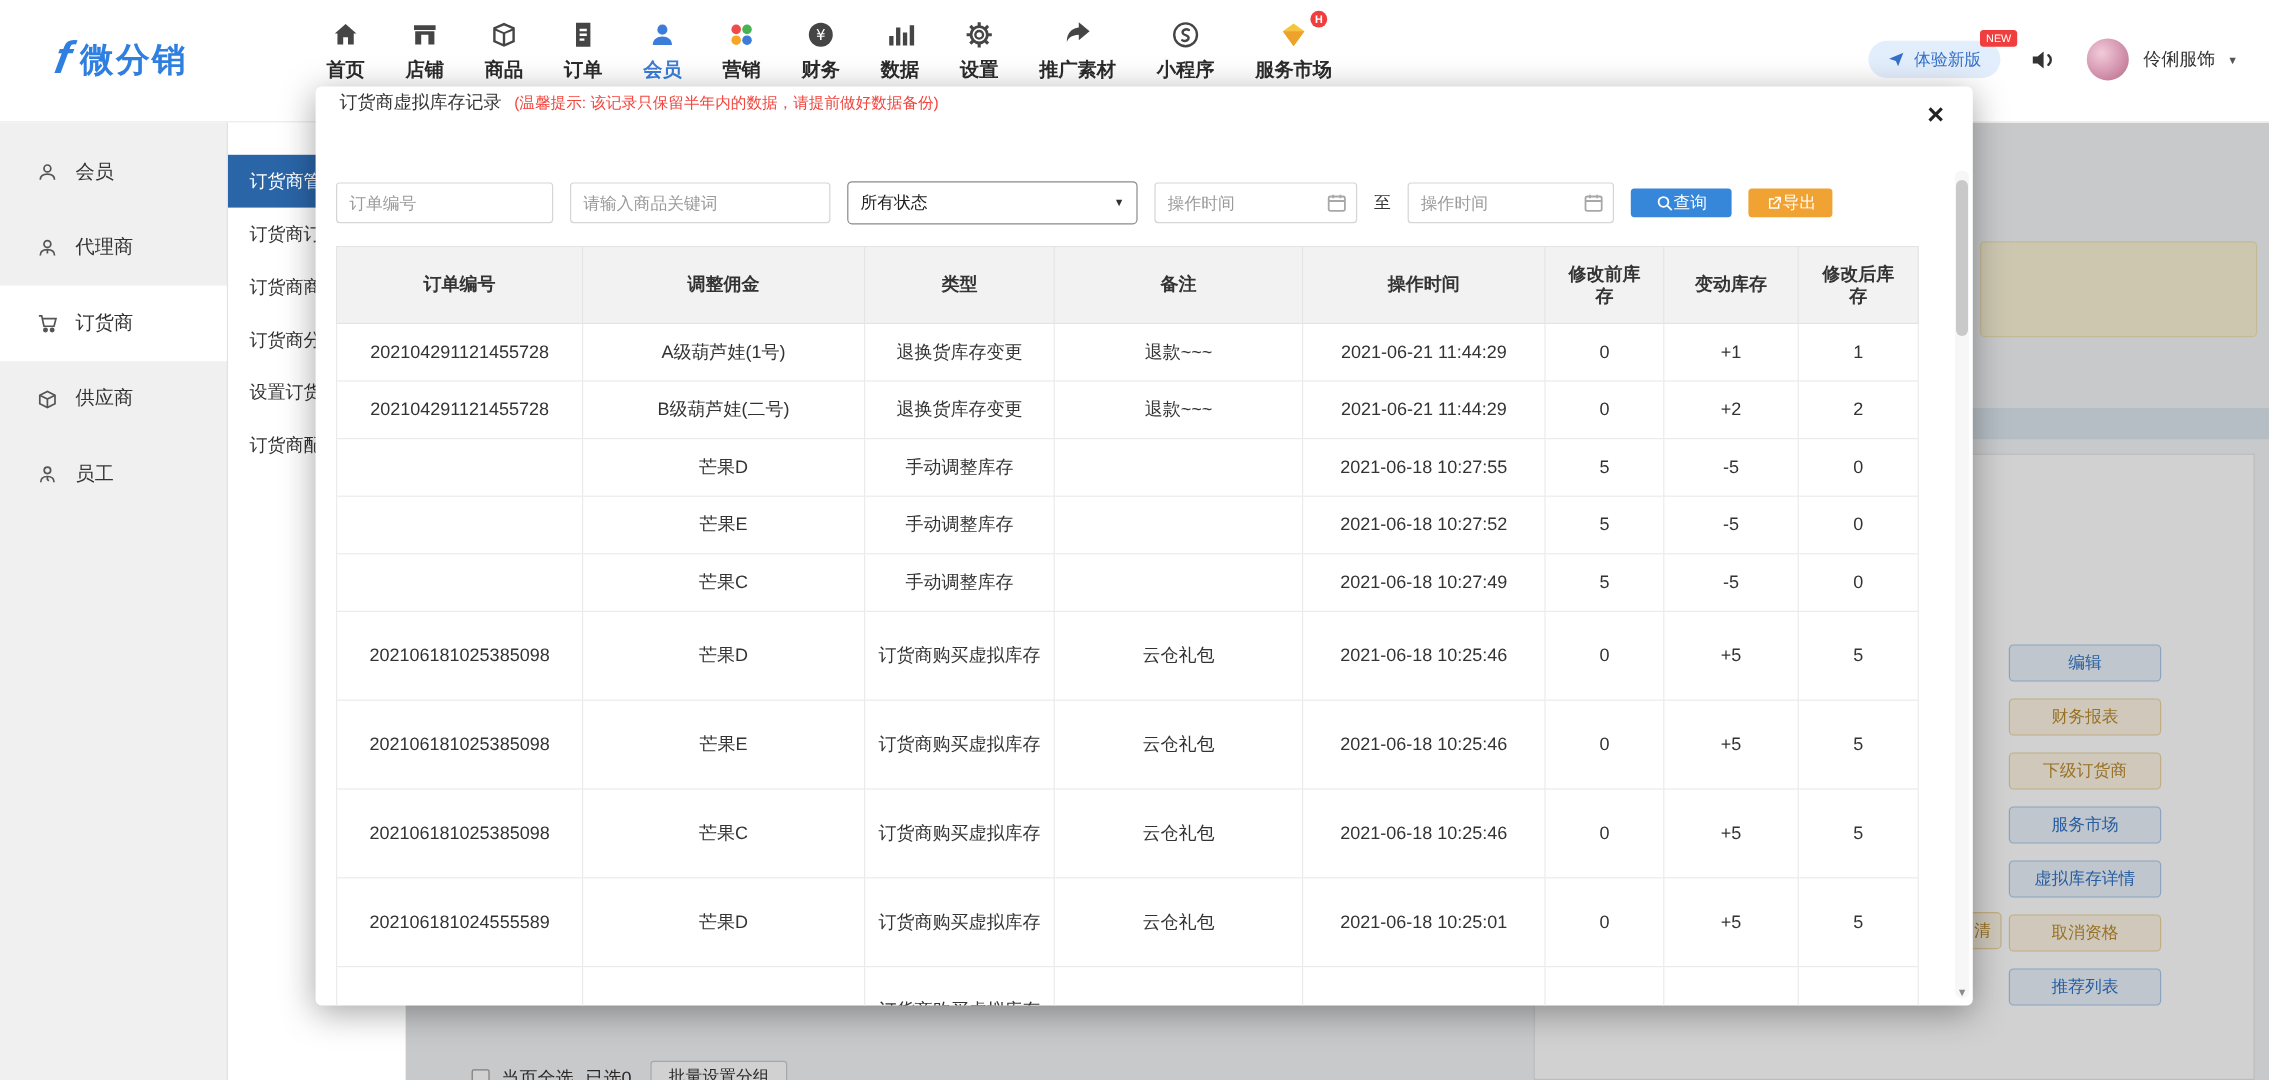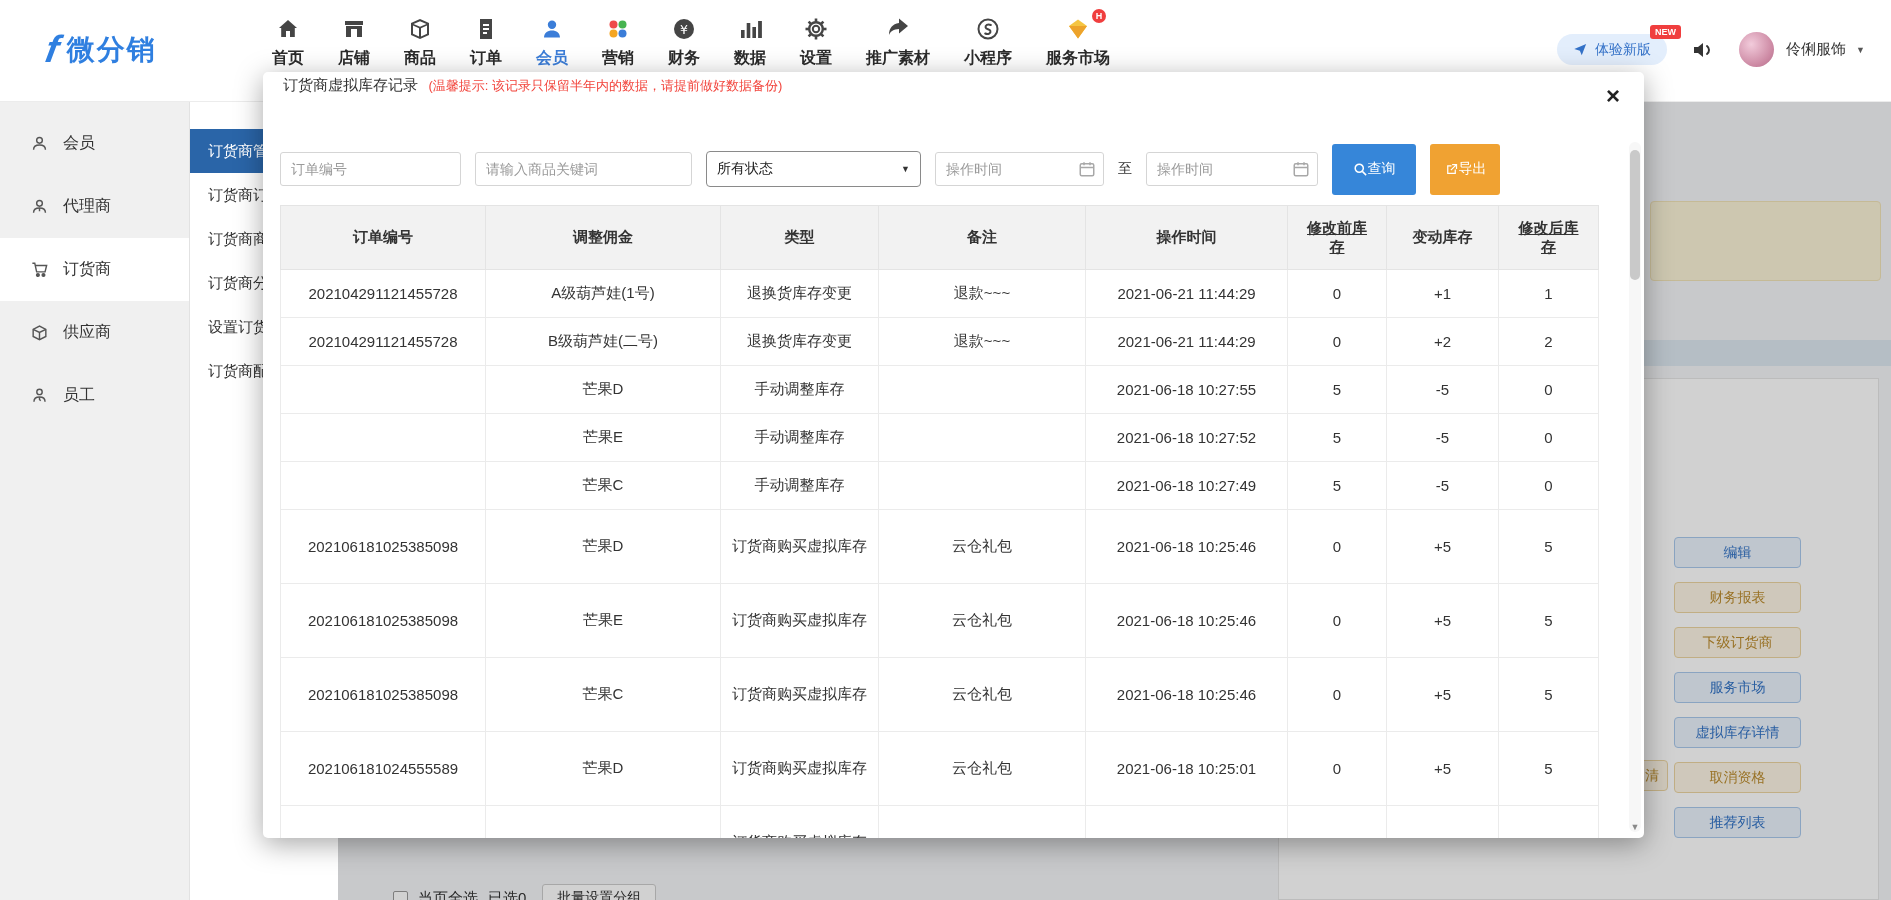--- a/index.html
+++ b/index.html
@@ -13,21 +13,21 @@
   .logo-text { font-size:28px; font-weight:bold; color:#2f7fe0; letter-spacing:2px; }
   .top-nav { position:absolute; left:272px; top:16px; display:flex; gap:34px; }
   .nav-item { position:relative; display:flex; flex-direction:column; align-items:center; gap:6px; cursor:pointer; }
   .nav-icn { height:26px; display:flex; align-items:center; color:#454545; }
   .nav-label { font-size:16px; font-weight:bold; color:#2b2b2b; white-space:nowrap; }
   .nav-item.active .nav-label { color:#3b7dd8; }
   .nav-item.active .nav-icn { color:#3b7dd8; }
   .h-badge { position:absolute; top:-7px; right:4px; background:#f03e3e; color:#fff; font-size:9px; width:14px; height:14px; line-height:14px; border-radius:50%; text-align:center; font-weight:bold; }
   .header-right { position:absolute; right:26px; top:32px; display:flex; align-items:center; gap:24px; }
   .try-new { position:relative; background:#e3eefc; color:#3472c8; border-radius:16px; height:31px; display:flex; align-items:center; gap:7px; padding:0 16px; font-size:14px; cursor:pointer; }
-  .new-badge { position:absolute; top:-9px; right:-14px; background:#f03e3e; color:#fff; font-size:9px; padding:2px 5px; border-radius:3px; font-weight:bold; }
+  .new-badge { position:absolute; top:-9px; right:-14px; background:#f03e3e; color:#fff; font-size:9px; padding:2px 5px; border-radius:3px; font-weight:normal; }
   .speaker { color:#333; display:flex; cursor:pointer; }
   .avatar { width:35px; height:35px; border-radius:50%; background:radial-gradient(circle at 35% 35%, #f2cbdb, #cd8aa4 65%, #b06b88); cursor:pointer; flex:none; }
   .account { font-size:15px; color:#333; cursor:pointer; margin-left:-12px; white-space:nowrap; }
   .caret2 { font-size:9px; color:#555; cursor:pointer; margin-left:-14px; }
 
   
   .sidebar { position:absolute; left:0; top:102px; width:190px; bottom:0; background:#f0f0f0; border-right:1px solid #e2e2e2; padding-top:10px; z-index:6; }
   .side-item { height:63px; display:flex; align-items:center; gap:14px; padding-left:30px; font-size:16px; color:#333; cursor:pointer; }
   .side-item .s-icn { color:#555; display:flex; }
   .side-item.active { background:#fff; }
@@ -58,35 +58,35 @@
   
   .modal { position:absolute; left:263px; top:72px; width:1381px; height:766px; background:#fff; border-radius:5px; box-shadow:0 6px 28px rgba(0,0,0,0.35); z-index:40; overflow:hidden; }
   .modal-head { padding:4px 20px 0; height:56px; }
   .modal-title { font-size:15px; color:#333; }
   .modal-hint { font-size:13px; color:#f2453d; margin-left:6px; }
   .modal-close { position:absolute; top:12px; right:24px; font-size:24px; font-weight:bold; color:#222; cursor:pointer; line-height:1; }
   .filters { margin:23px 17px 18px; height:36px; display:flex; align-items:center; gap:14px; }
   .f-input { height:34px; border:1px solid #d5d5d5; border-radius:3px; padding:0 10px; font-size:14px; color:#333; font-family:inherit; outline:none; }
   .f-input::placeholder { color:#9a9a9a; }
   .w1 { width:181px; } .w2 { width:217px; }
-  .f-select { width:215px; height:36px; border:1px solid #8a8a8a; border-radius:4px; display:flex; align-items:center; justify-content:space-between; padding:0 10px; font-size:14px; color:#222; cursor:pointer; background:#fff; }
+  .f-select { width:242px; height:36px; border:1px solid #8a8a8a; border-radius:4px; display:flex; align-items:center; justify-content:space-between; padding:0 10px; font-size:14px; color:#222; cursor:pointer; background:#fff; }
   .f-caret { font-size:9px; color:#333; }
   .f-date { position:relative; }
   .fd1 { width:169px; } .fd2 { width:172px; }
   .f-date .f-input { width:100%; padding-right:32px; }
   .cal-icn { position:absolute; right:8px; top:8px; color:#a8a8a8; display:flex; pointer-events:none; }
   .to-label { font-size:14px; color:#333; }
-  .btn { height:51px; border:none; border-radius:3px; color:#fff; font-size:14px; display:inline-flex; align-items:center; justify-content:center; gap:0; cursor:pointer; font-family:inherit; }
+  .btn { height:24px; border:none; border-radius:3px; color:#fff; font-size:14px; display:inline-flex; align-items:center; justify-content:center; gap:0; cursor:pointer; font-family:inherit; }
   .btn-search { width:84px; background:#3686d9; }
   .btn-export { width:70px; background:#f0a232; }
 
   
   .inv-table { margin:0 17px; width:1318px; border-collapse:collapse; table-layout:fixed; }
   .inv-table th { background:#f2f2f2; font-weight:bold; font-size:15px; color:#333; height:64px; border:1px solid #e4e4e4; text-align:center; }
-  .inv-table th .narrow { display:inline-block; width:66px;text-decoration:underline; }
+  .inv-table th .narrow { display:inline-block; width:66px; }
   .inv-table td { font-size:15px; color:#333; text-align:center; border:1px solid #ebebeb; padding:0 10px; word-break:break-all; }
   .inv-table tbody tr { height:48px; }
   .inv-table tbody tr.tall { height:74px; }
 
   
   .scrollbar { position:absolute; right:3px; top:70px; bottom:6px; width:12px; background:#f7f7f7; border-radius:6px; }
   .sb-thumb { position:absolute; top:8px; left:1px; width:10px; height:130px; background:#c9c9c9; border-radius:5px; cursor:pointer; }
   .sb-arrow { position:absolute; bottom:0; left:0; width:12px; text-align:center; font-size:9px; color:#8a8a8a; cursor:pointer; }
 </style>
 </head>

